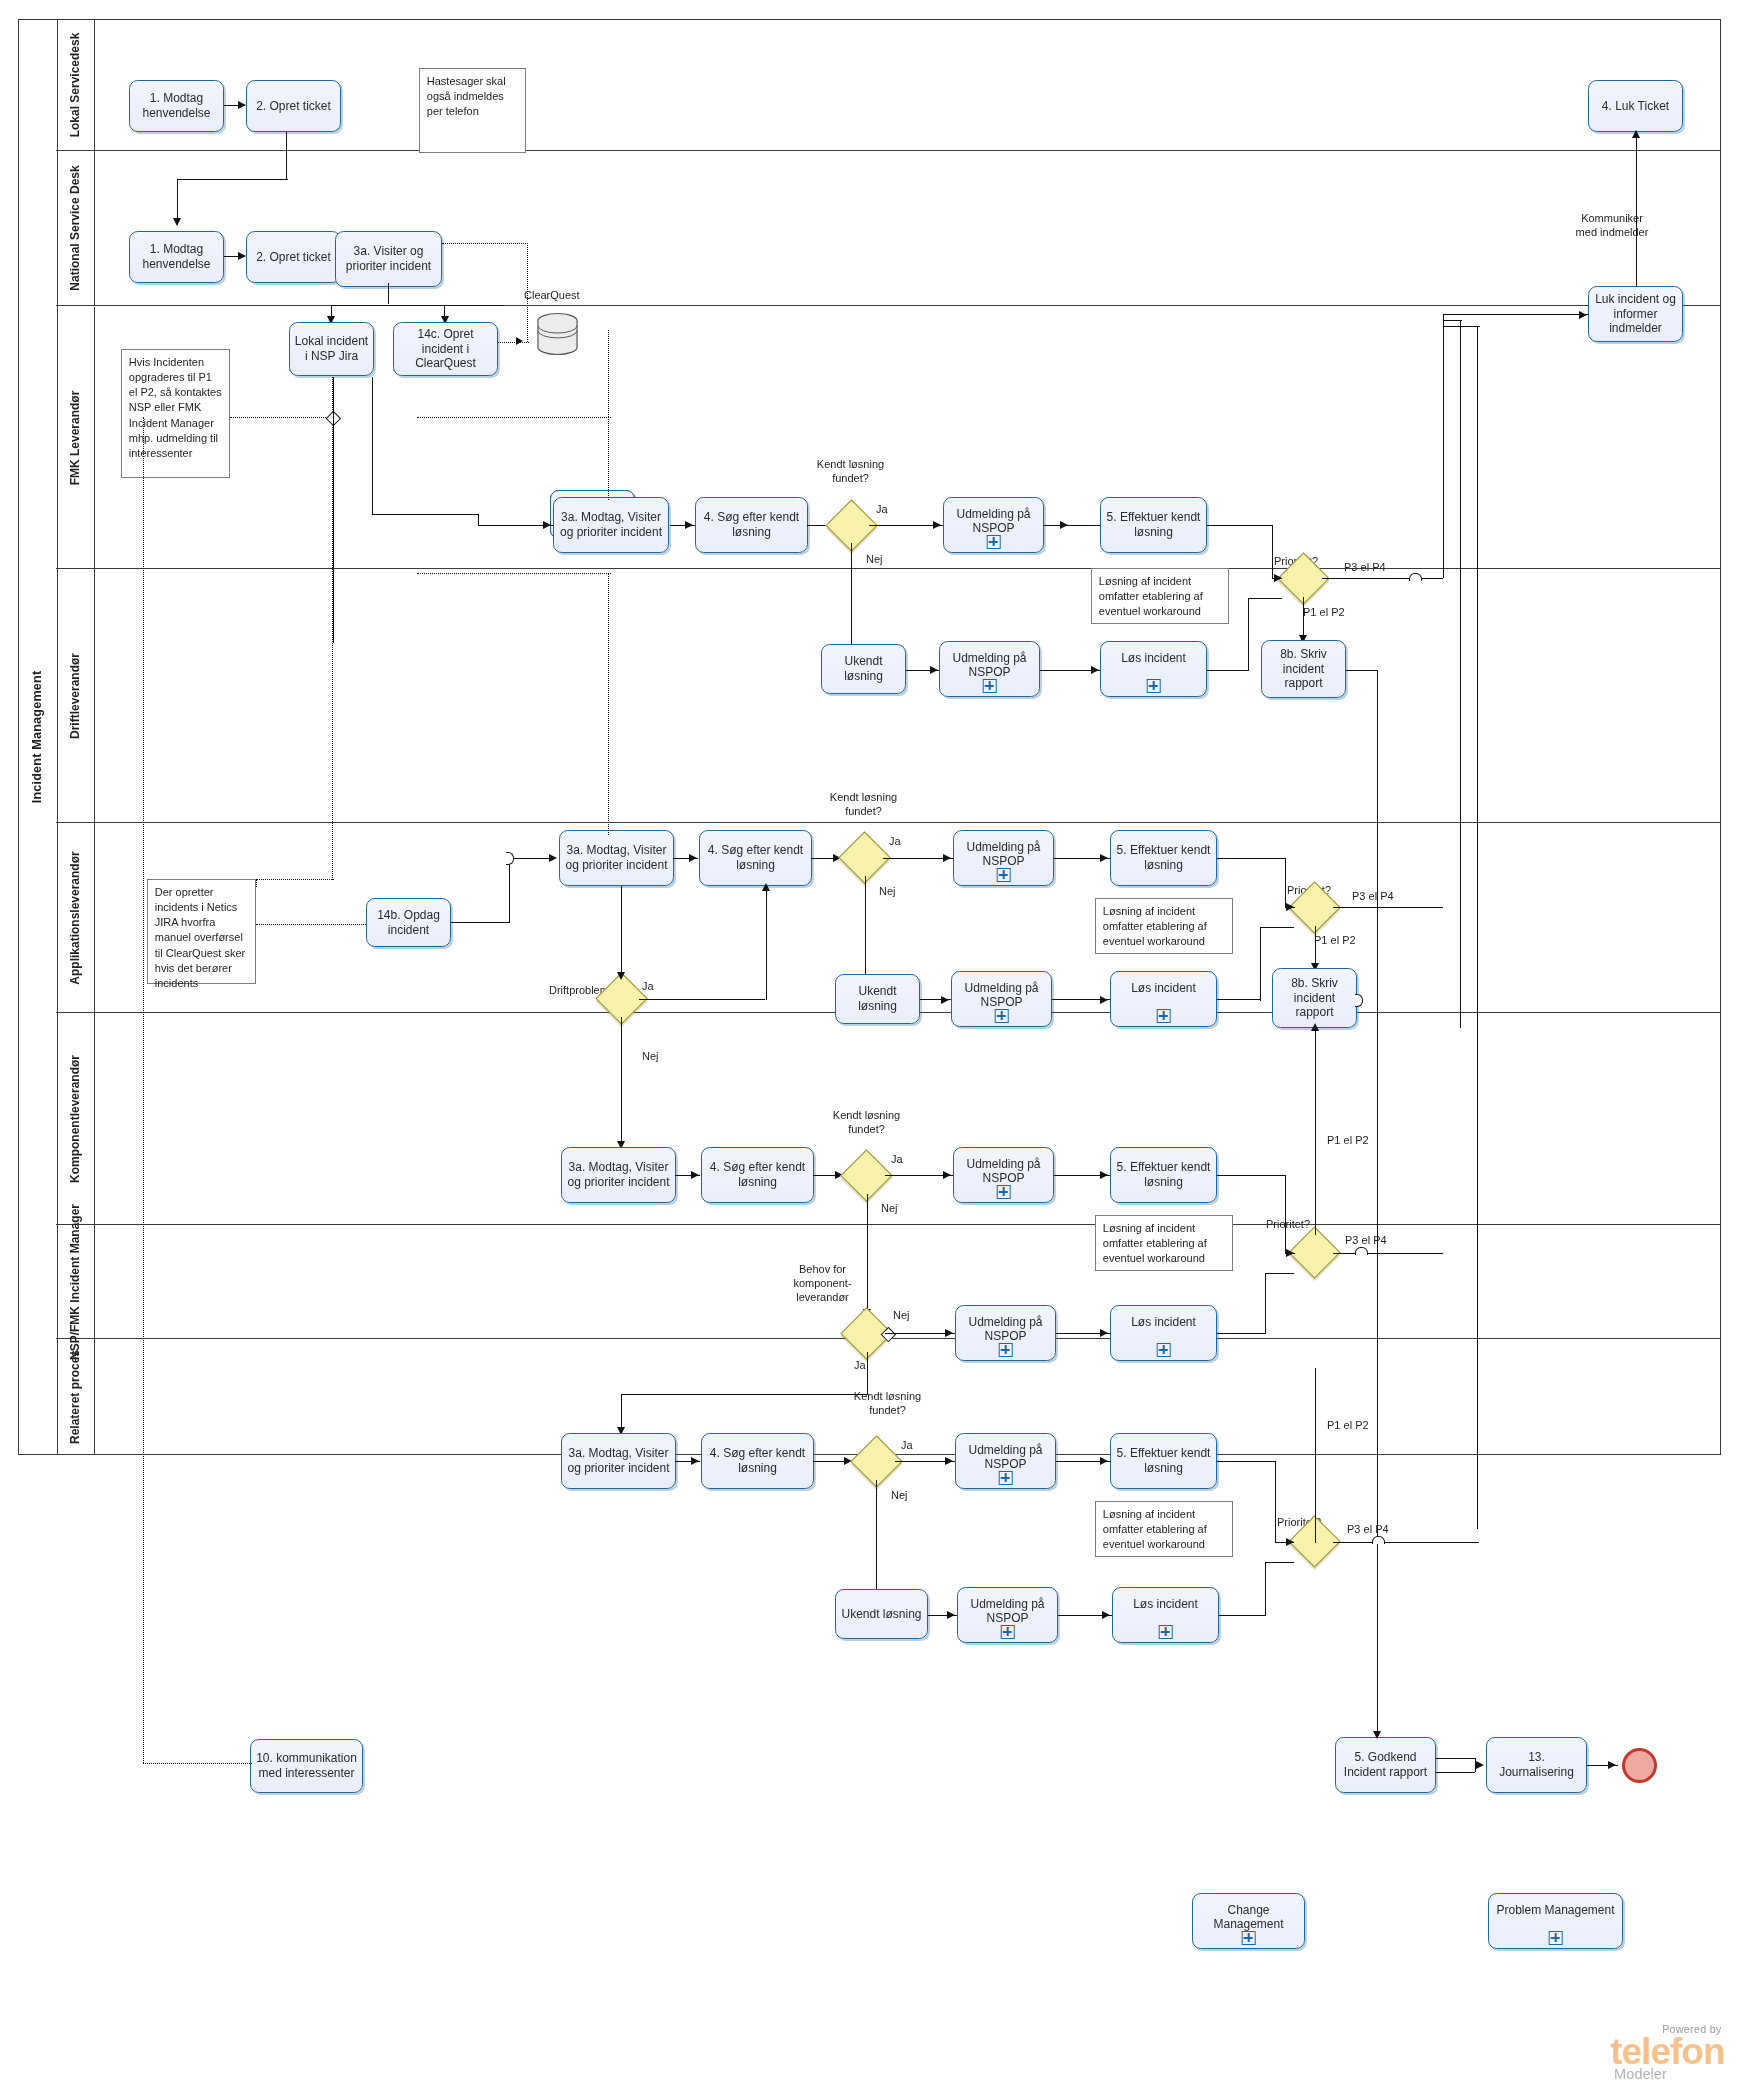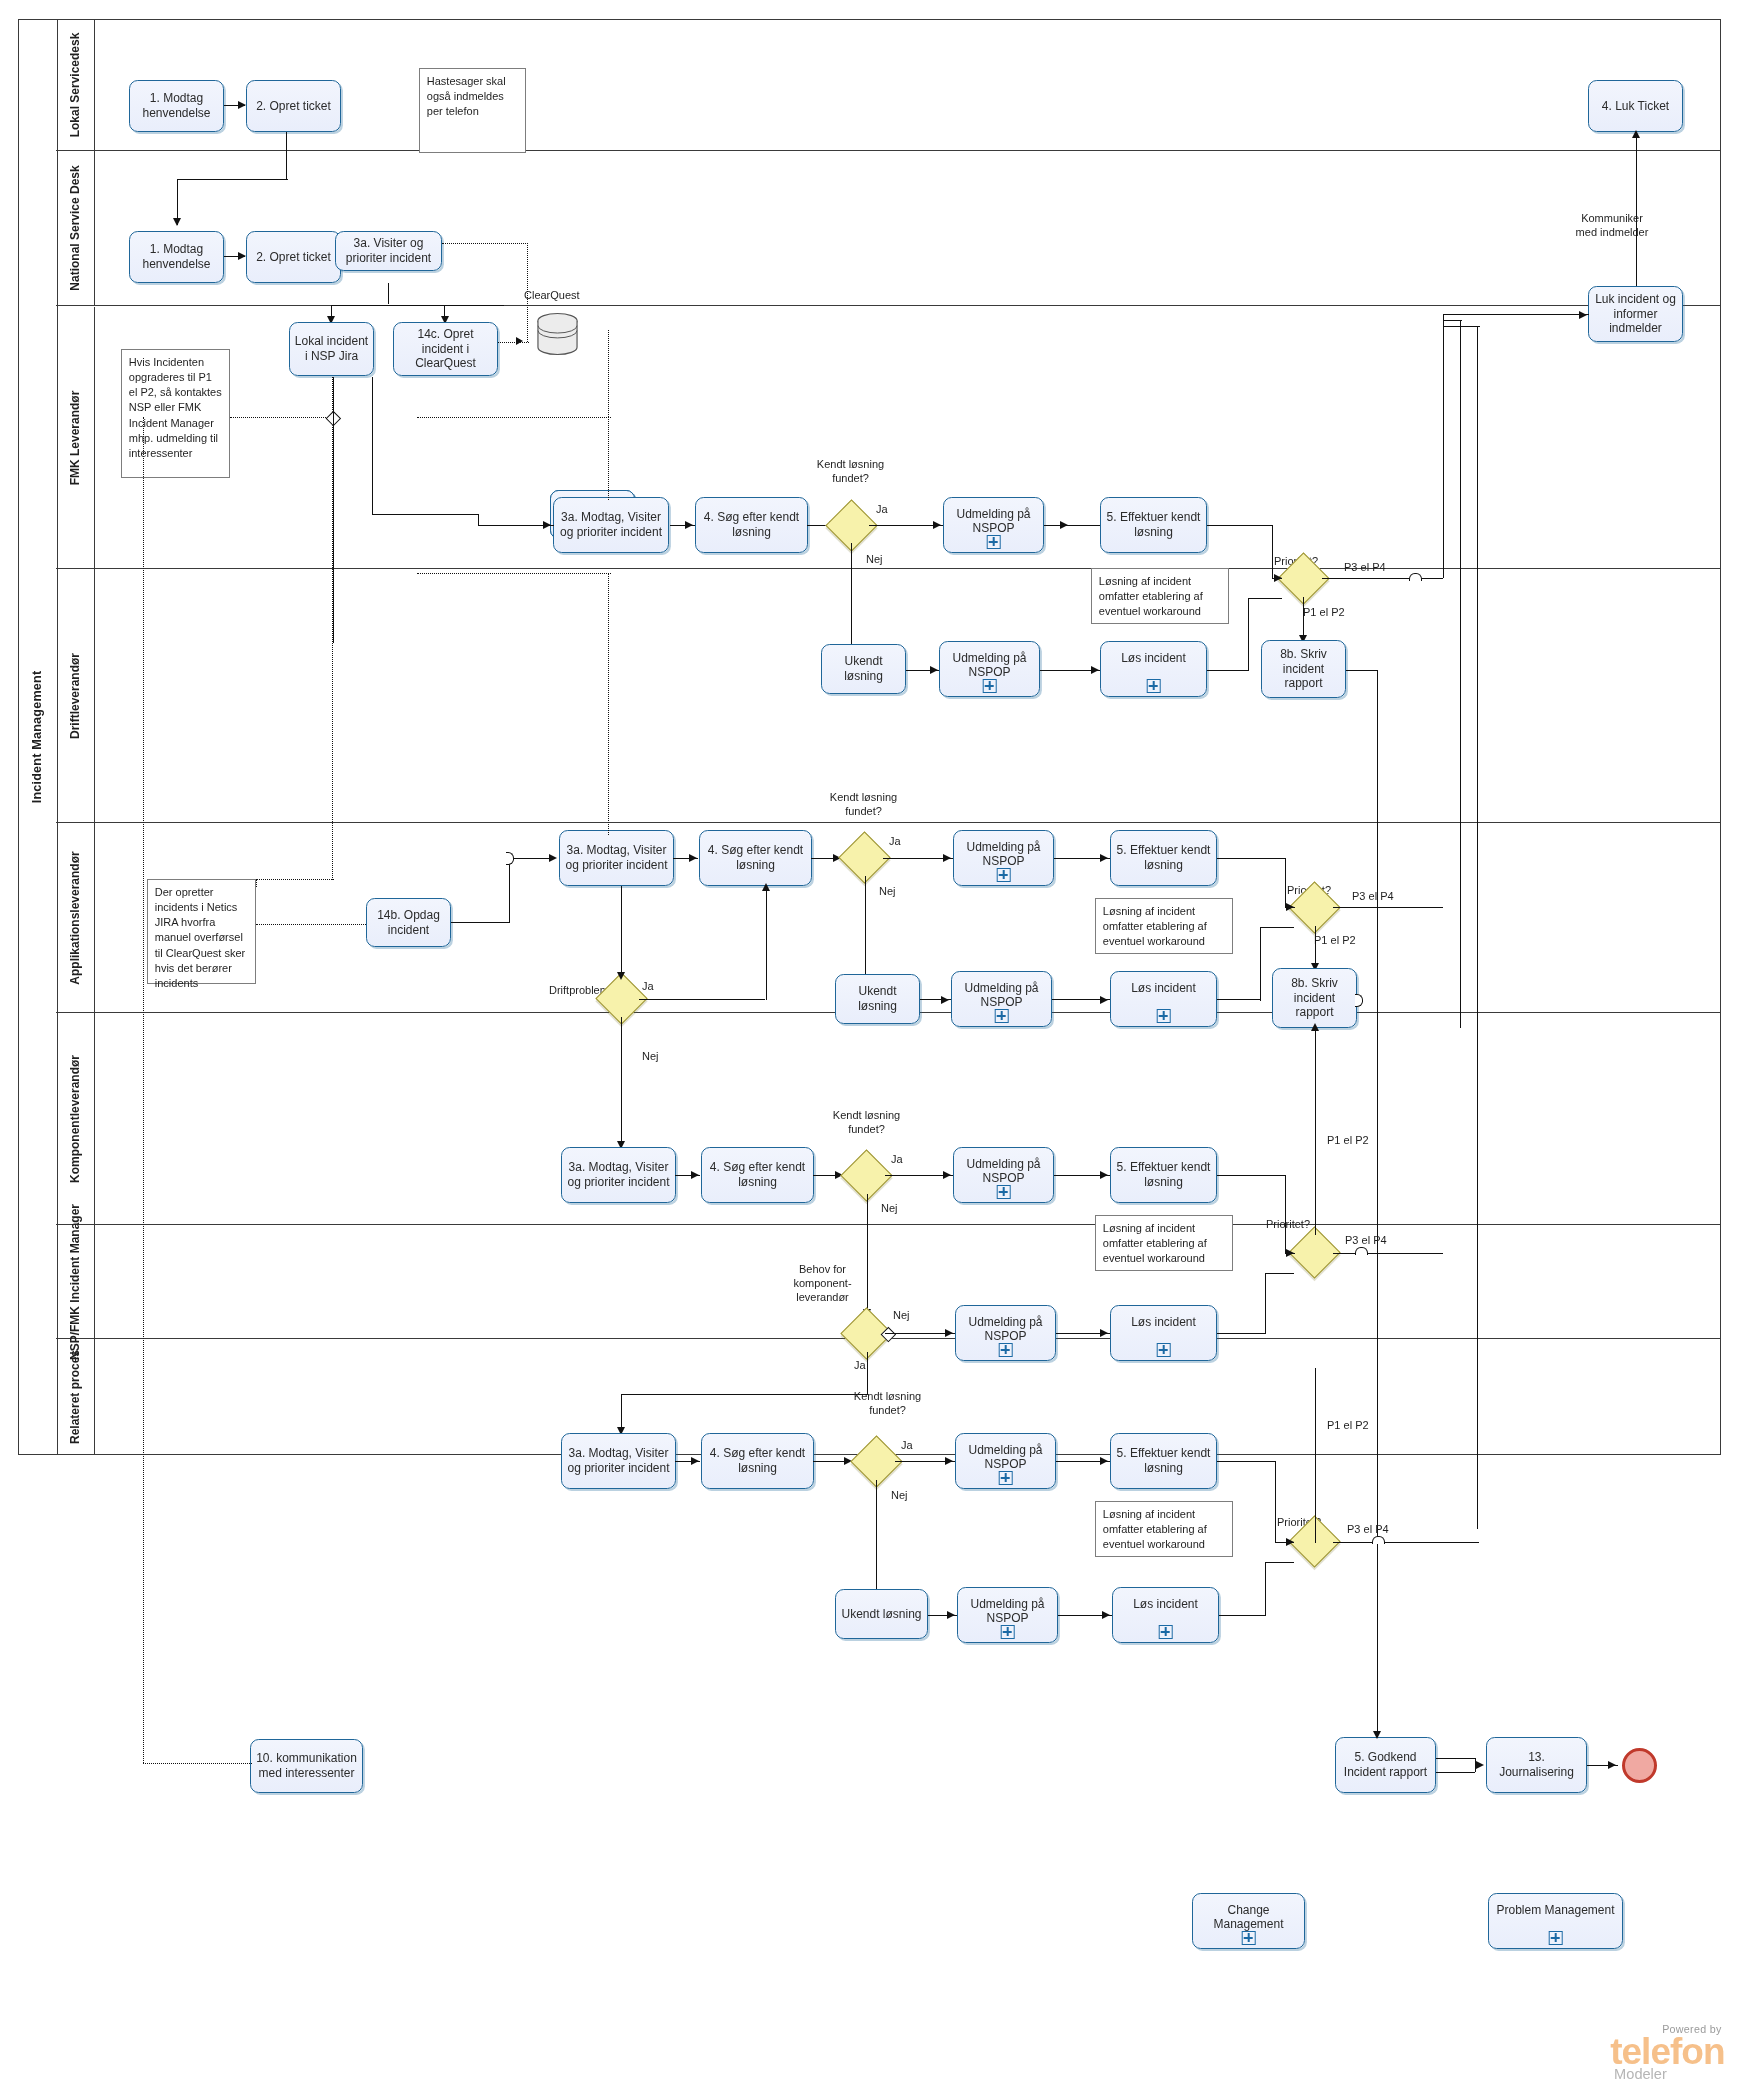--- a/index.html
+++ b/index.html
@@ -148,21 +148,21 @@
   <div class="task" style="left:129px;top:231px;width:95px;height:52px;">
       <span>1. Modtag henvendelse</span>
     </div>
   <div class="edge eh" style="left:224px;top:256px;width:21.3px;"></div>
   <div class="arrow ar-r" style="left:238px;top:252px;"></div>
   <div class="task" style="left:246px;top:231px;width:95px;height:52px;">
       <span>2. Opret  ticket</span>
     </div>
   <div class="edge eh" style="left:342px;top:256px;width:21.3px;"></div>
   <div class="arrow ar-r" style="left:355px;top:252px;"></div>
-  <div class="task" style="left:335px;top:231px;width:107px;height:40px;">
+  <div class="task" style="left:335px;top:231px;width:107px;height:56px;">
       <span>3a. Visiter og prioriter incident</span>
     </div>
 
   <div class="edge ev" style="left:388px;top:283px;height:21.3px;"></div>
   <div class="edge eh" style="left:331px;top:305px;width:173px;"></div>
   <div class="edge ev" style="left:331px;top:305px;height:17.5px;"></div>
   <div class="arrow ar-d" style="left:327px;top:316px;"></div>
   <div class="edge ev" style="left:444px;top:305px;height:17.5px;"></div>
   <div class="arrow ar-d" style="left:441px;top:316px;"></div>
 

